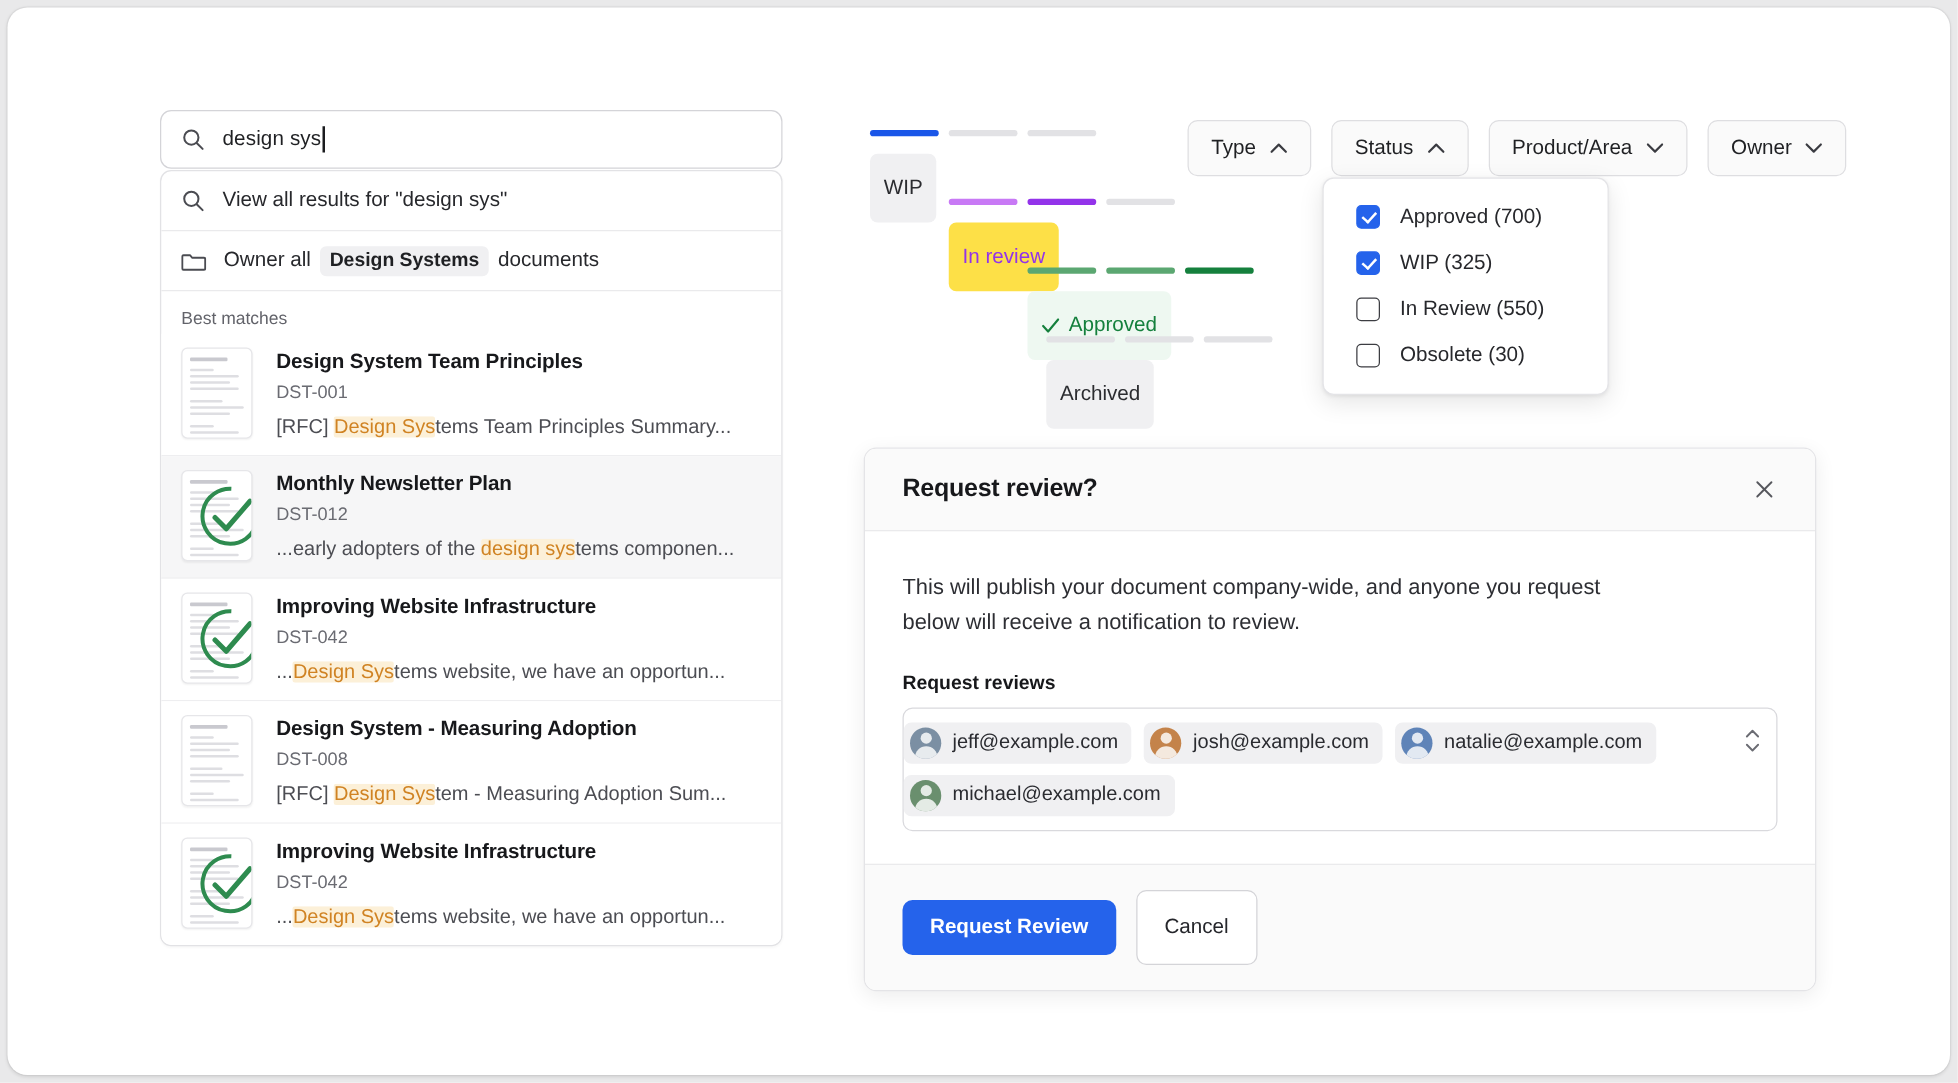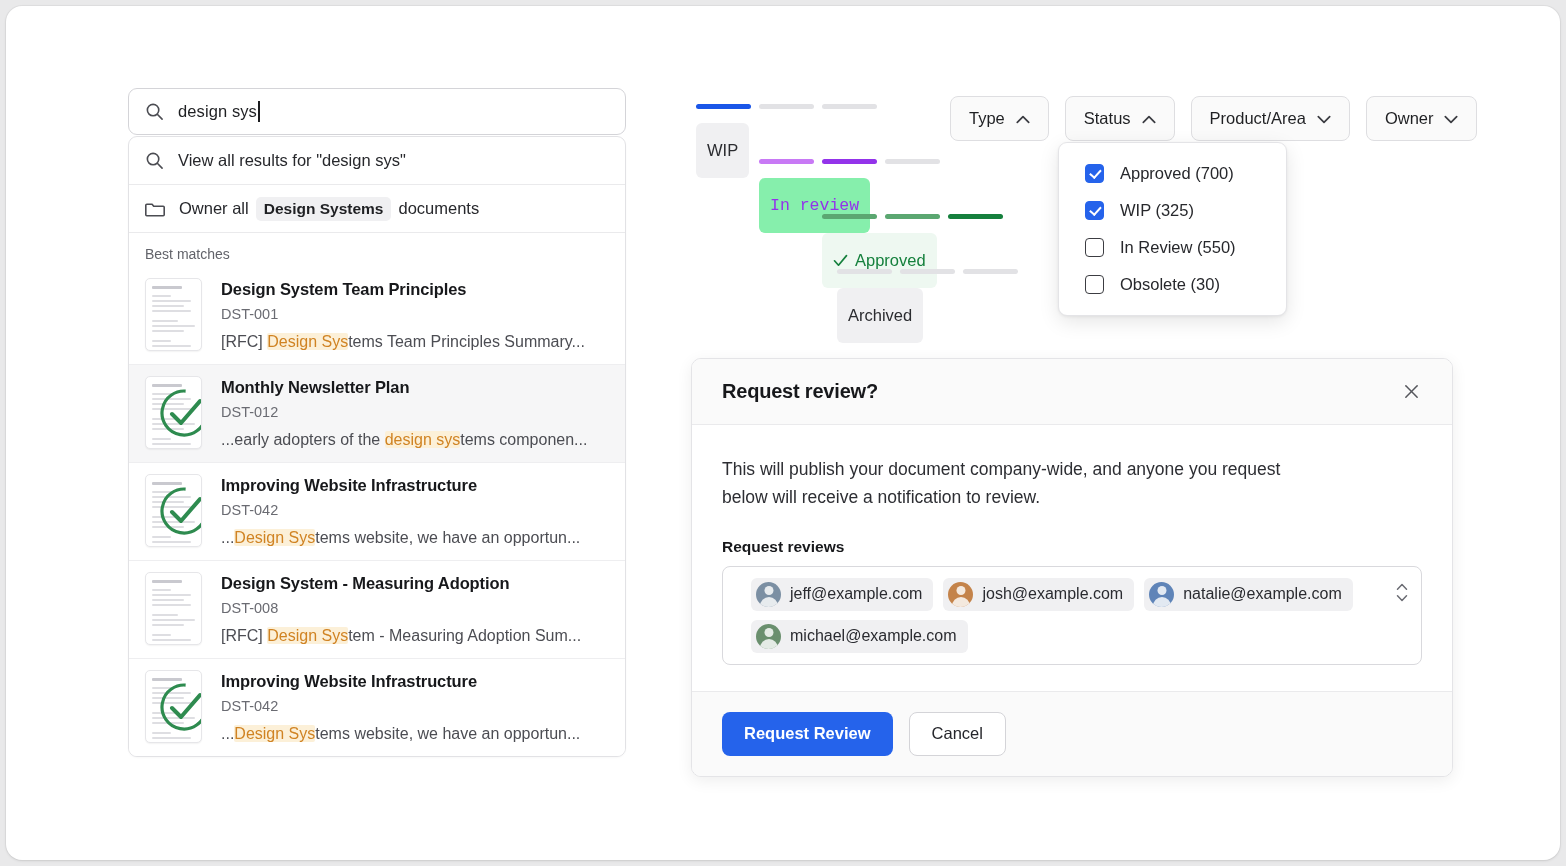--- a/index.html
+++ b/index.html
@@ -131,21 +131,21 @@
   .seg-row { display: flex; gap: 8px; height: 5px; }
   .seg { width: 55px; height: 5px; border-radius: 3px; background: #e2e2e5; }
   .status-label {
     display: inline-flex; align-items: center; gap: 7px;
     margin-top: 14px;
     padding: 18px 11px;
     border-radius: 6px;
     font-size: 16.5px;
   }
   .lbl-wip { background: #f0f0f2; color: #2b2c30; }
-  .lbl-review { background: #86efac; color: #9333ea; font-family: Liberation Mono, monospace; }
+  .lbl-review { background: #fde047; color: #9333ea; }
   .lbl-approved { background: #eef8f1; color: #15803d; }
   .lbl-archived { background: #f0f0f2; color: #2b2c30; }
 
   
   .filter-bar { position: absolute; left: 944px; top: 90px; display: flex; gap: 16px; }
   .filter-btn {
     height: 45px;
     background: #fafafa;
     border: 1px solid #dedee1;
     border-radius: 8px;
@@ -219,21 +219,21 @@
   .modal-body { padding: 30px 30px 26px 30px; }
   .modal-desc {
     font-size: 17.5px; color: #2d2e33; line-height: 1.62;
     max-width: 600px;
   }
   .field-label { font-size: 15.5px; font-weight: bold; color: #17181b; margin-top: 26px; }
   .chips-field {
     margin-top: 10px;
     border: 1px solid #d9d9dd;
     border-radius: 8px;
-    padding: 11px 28px;
+    padding: 11px 0;
     display: flex; flex-wrap: wrap; gap: 9px 10px;
     position: relative;
     min-height: 88px;
     align-content: flex-start;
   }
   .chip {
     display: inline-flex; align-items: center; gap: 9px;
     background: #f0f0f2;
     border-radius: 6px;
     padding: 4px 11px 4px 5px;
@@ -277,21 +277,21 @@
   .btn-primary {
     background: #2563eb; color: #fff;
     border: none; border-radius: 8px;
     height: 44px; padding: 0 22px;
     font-size: 16.5px; font-weight: bold;
     font-family: inherit; cursor: pointer;
   }
   .btn-secondary {
     background: #fff; color: #25262b;
     border: 1px solid #d4d4d8; border-radius: 8px;
-    height: 44px; padding: 0 22px;
+    height: 60px; padding: 0 22px;
     font-size: 16.5px;
     font-family: inherit; cursor: pointer;
   }
 </style>
 </head>
 <body>
 
 <div class="app-frame">
 
   <div class="search-panel">

